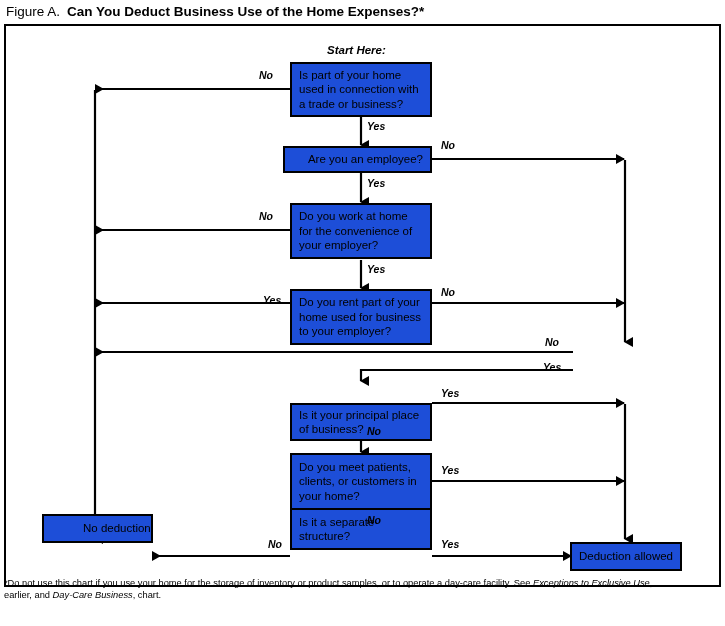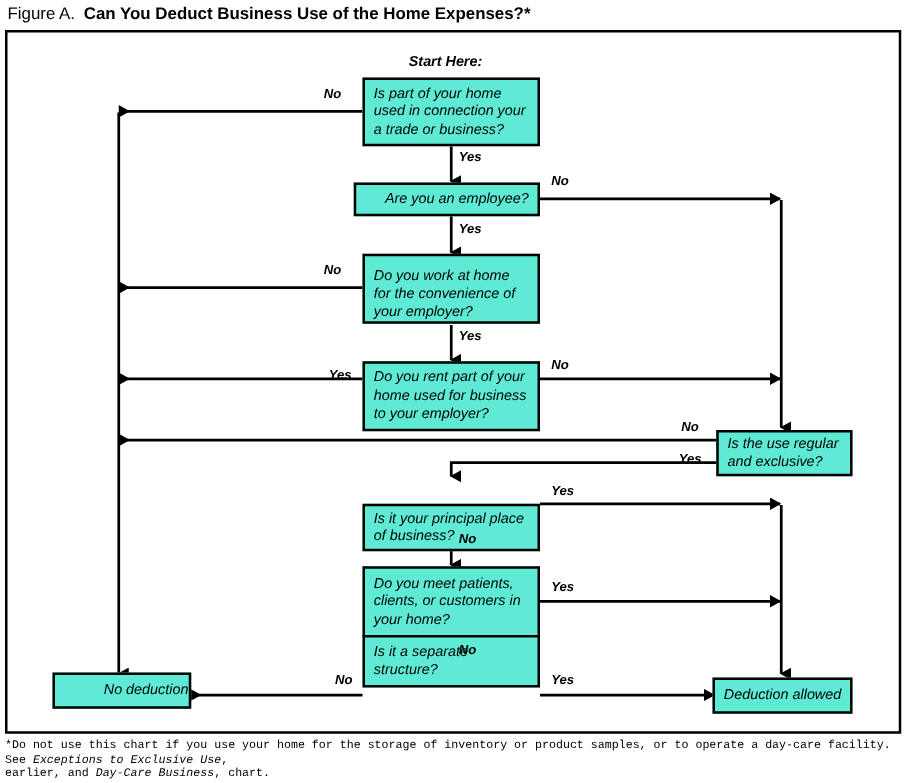--- a/index.html
+++ b/index.html
@@ -54,26 +54,25 @@
     left: 0;
     top: 0;
     width: 725px;
     height: 626px;
     pointer-events: none;
   }
   .nodebox {
     position: absolute;
     box-sizing: border-box;
     border: 2px solid #000;
-    background: #5eead4;
+    background: #1d4ed8;
     display: flex;
     flex-direction: column;
     justify-content: center;
     padding: 0 7px;
-    font-style: italic;
   }
   .nodebox .line {
     font-size: 11.5px;
     line-height: 14.5px;
     white-space: nowrap;
     text-align: left;
   }
   .nodebox.centered .line {
     text-align: right;
   }
@@ -88,25 +87,24 @@
   .start-label {
     position: absolute;
     font-size: 11.5px;
     font-style: italic;
     font-weight: bold;
     white-space: nowrap;
   }
   .footnote {
     position: absolute;
     left: 4px;
-    top: 590px;
+    top: 578px;
     width: 718px;
     font-size: 9.3px;
     line-height: 11.5px;
-    font-family: Liberation Mono, monospace;
   }
   .footnote i {
     font-style: italic;
   }
 </style>
 </head>
 <body>
 
 <div id="figure-root">
 
@@ -168,62 +166,58 @@
       <path d="M290,556 L153,556" marker-end="url(#arrow-left)"></path>
 
       <path d="M432,556 L571,556" marker-end="url(#arrow-right)"></path>
     </g>
   </svg>
 
   <div class="start-label" style="left:327px; top:44px;">Start Here:</div>
 
   <div class="nodebox" style="left:290px; top:62px; width:142px; height:55px;">
     <div class="line">Is part of your home</div>
-    <div class="line">used in connection your</div>
+    <div class="line">used in connection with</div>
     <div class="line">a trade or business?</div>
   </div>
 
   <div class="nodebox centered" style="left:283px; top:146px; width:149px; height:27px;">
     <div class="line">Are you an employee?</div>
   </div>
 
-  <div class="nodebox" style="left:290px; top:203px; width:142px; height:56px;justify-content:flex-end;">
+  <div class="nodebox" style="left:290px; top:203px; width:142px; height:56px;">
     <div class="line">Do you work at home</div>
     <div class="line">for the convenience of</div>
     <div class="line">your employer?</div>
   </div>
 
   <div class="nodebox" style="left:290px; top:289px; width:142px; height:56px;">
     <div class="line">Do you rent part of your</div>
     <div class="line">home used for business</div>
     <div class="line">to your employer?</div>
   </div>
 
-  <div class="nodebox" style="left:573px; top:344px; width:109px; height:37px;">
-    <div class="line">Is the use regular</div>
-    <div class="line">and exclusive?</div>
-  </div>
 
   <div class="nodebox" style="left:290px; top:383px; width:142px; height:38px;margin-top:20px;">
     <div class="line">Is it your principal place</div>
     <div class="line">of business?</div>
   </div>
 
   <div class="nodebox" style="left:290px; top:453px; width:142px; height:57px;">
     <div class="line">Do you meet patients,</div>
     <div class="line">clients, or customers in</div>
     <div class="line">your home?</div>
   </div>
 
   <div class="nodebox" style="left:290px; top:508px; width:142px; height:42px;">
     <div class="line">Is it a separate</div>
     <div class="line">structure?</div>
   </div>
 
-  <div class="nodebox centered" style="left:42px; top:538px; width:111px; height:29px;padding-left:39px;">
+  <div class="nodebox centered" style="left:42px; top:514px; width:111px; height:29px;padding-left:39px;">
     <div class="line">No deduction</div>
   </div>
 
   <div class="nodebox centered" style="left:570px; top:542px; width:112px; height:29px;">
     <div class="line">Deduction allowed</div>
   </div>
 
   <div class="edge-label" style="left:259px; top:69px;">No</div>
   <div class="edge-label" style="left:367px; top:120px;">Yes</div>
 

